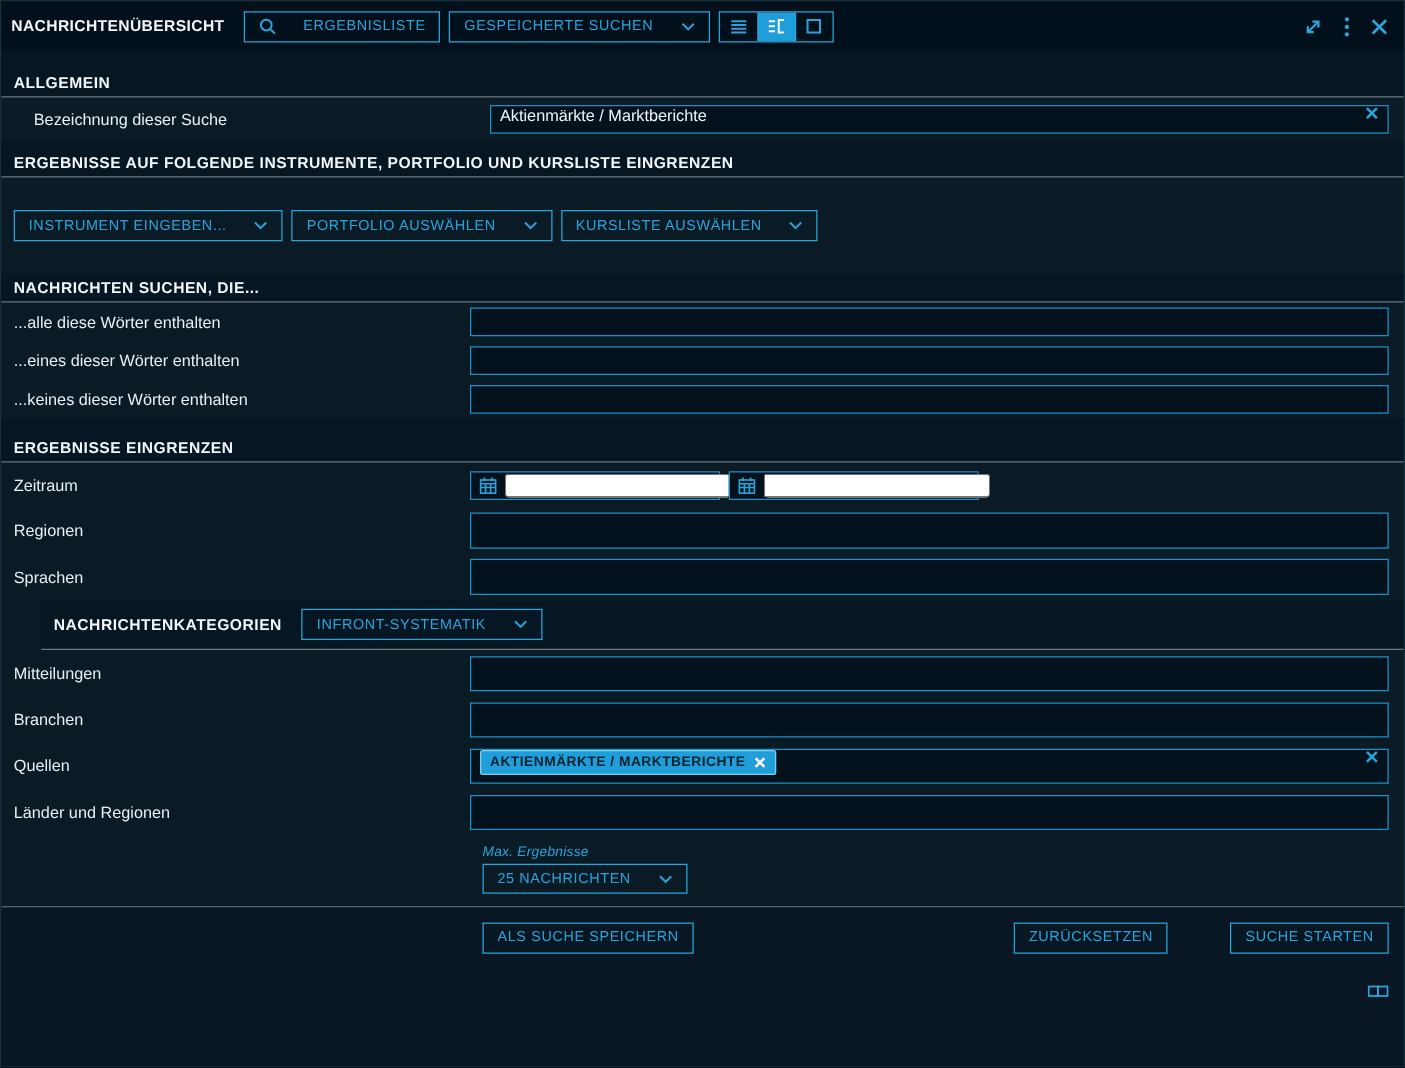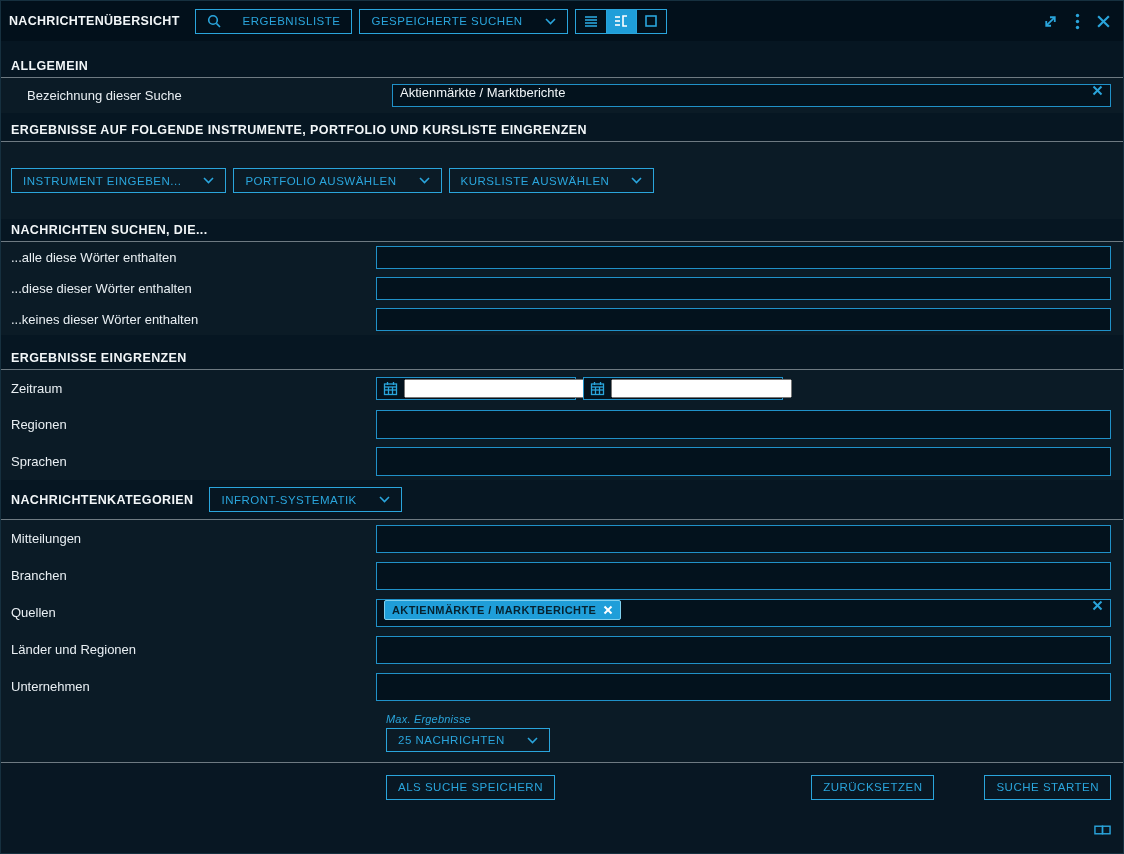--- a/index.html
+++ b/index.html
@@ -31,21 +31,21 @@
   .seg{display:flex;border:1px solid var(--accent);height:25px;}
   .seg-btn{width:30px;display:flex;align-items:center;justify-content:center;color:var(--accent);background:transparent;border:none;cursor:pointer;}
   .seg-btn + .seg-btn{border-left:1px solid var(--accent);}
   .seg-btn.active{background:var(--accent-bright);color:#fff;}
   .tb-right{margin-left:auto;display:flex;align-items:center;gap:16px;color:var(--accent);}
   .tb-icon{display:flex;align-items:center;justify-content:center;cursor:pointer;color:var(--accent);background:none;border:none;}
   
   .strip{background:var(--strip-bg);border-bottom:1px solid var(--divider);display:flex;align-items:flex-end;
     padding:0 12px 4px 10px;color:var(--text-white);font-weight:700;font-size:12.5px;letter-spacing:.4px;}
   .strip.center{align-items:center;padding-bottom:0;}
-  .h37{height:37px;}.h29{height:29px;}.h23{height:23px;}.h35{height:35px;}.h40{height:40px;}
+  .h37{height:37px;}.h29{height:29px;}.h23{height:23px;}.h35{height:35px;}.h40{height:40px;margin-left:32px;}
   .form-row{display:flex;align-items:center;}
   .label{width:375px;padding-left:10px;color:var(--label);font-size:13px;flex-shrink:0;}
   .field{flex:1;margin-right:12px;display:flex;align-items:center;}
   .inputbox{height:23px;border:1px solid var(--border-cyan);background:var(--input-bg);width:100%;
     color:var(--text-white);font-size:13px;padding:0 7px;display:flex;align-items:flex-start;gap:17px;}
   .inputbox.tall{height:29px;}
   .inputbox.cat{height:28px;}
   .inputbox input{flex:1;background:transparent;border:none;outline:none;color:var(--text-white);
     font-size:13px;font-family:"Liberation Sans",sans-serif;min-width:0;}
   .clear-x{margin-left:auto;color:var(--accent);display:flex;align-items:center;cursor:pointer;background:none;border:none;}
@@ -207,21 +207,21 @@
 
   <div class="form-row row-word">
     <div class="label">...alle diese Wörter enthalten</div>
     <div class="field">
       <div class="inputbox">
         <input type="text" style="">
       </div>
     </div>
   </div>
   <div class="form-row row-word">
-    <div class="label">...diese dieser Wörter enthalten</div>
+    <div class="label">...eines dieser Wörter enthalten</div>
     <div class="field">
       <div class="inputbox">
         <input type="text" style="">
       </div>
     </div>
   </div>
   <div class="form-row row-word">
     <div class="label">...keines dieser Wörter enthalten</div>
     <div class="field">
       <div class="inputbox">
@@ -336,28 +336,20 @@
     </div>
   </div>
   <div class="form-row row-cat">
     <div class="label">Länder und Regionen</div>
     <div class="field">
       <div class="inputbox cat">
         <input type="text" style="">
       </div>
     </div>
   </div>
-  <div class="form-row row-cat">
-    <div class="label">Unternehmen</div>
-    <div class="field">
-      <div class="inputbox cat">
-        <input type="text" style="">
-      </div>
-    </div>
-  </div>
 
   <div class="max-block">
     <div class="max-label">Max. Ergebnisse</div>
     <button class="tb-btn max-dd">
       <span>25 NACHRICHTEN</span>
       <span>
         <svg width="11" height="7" viewBox="0 0 11 7" fill="none" stroke="currentColor" stroke-width="1.6">
             <polyline points="1,1 5.5,5.5 10,1"></polyline>
           </svg>
       </span>

